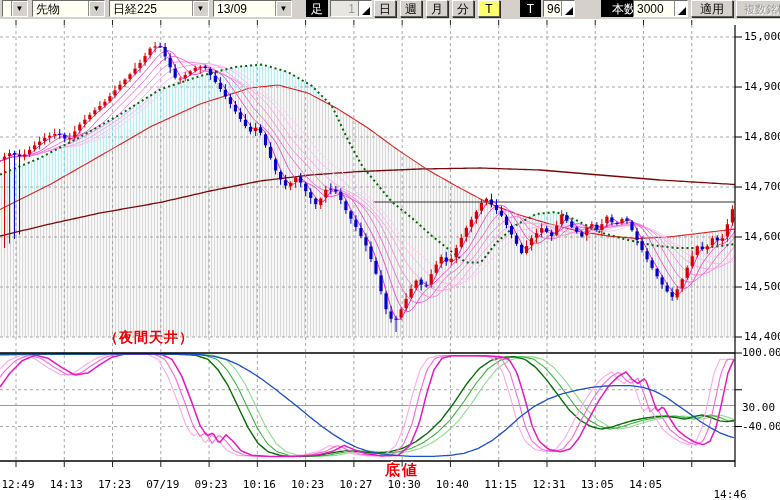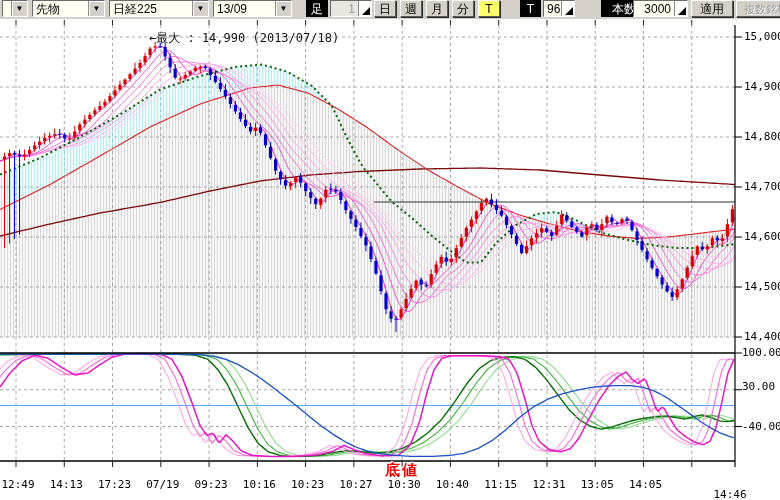--- a/index.html
+++ b/index.html
@@ -67,21 +67,21 @@
     <div class="tbtn raised" style="left:426px;width:22px;">月</div>
     <div class="tbtn raised" style="left:452px;width:22px;">分</div>
     <div class="tbtn raised yellow" style="left:478px;width:22px;">T</div>
     <div class="tlabel blacklab" style="left:520px;width:21px;">T</div>
     <div class="tcombo sunken" style="left:543px;width:32px;">
       <div class="combo-field" style="text-align:right;">96</div>
       <div class="spin"></div>
     </div>
     <div class="tlabel blacklab" style="left:601px;width:46px;">本数</div>
     <div class="tcombo sunken" style="left:633px;width:55px;">
-      <div class="combo-field" style="text-align:right;">3000</div>
+      <div class="combo-field" style="">3000</div>
       <div class="spin"></div>
     </div>
     <div class="tbtn raised" style="left:691px;width:42px;">適用</div>
     <div class="tbtn raised disabled-text" style="left:736px;width:60px;font-size:11px;">複数銘柄</div>
   </div>
 
   <svg id="chart-svg" width="780" height="500">
       <defs>
         <pattern id="hcyan" width="3" height="4" patternUnits="userSpaceOnUse">
           <rect x="0" y="0" width="3" height="4" fill="#ffffff" fill-opacity="0"></rect>
@@ -473,33 +473,33 @@
       <line x1="735" y1="137" x2="742" y2="137" stroke="#000" stroke-width="1"></line>
       <line x1="735" y1="187" x2="742" y2="187" stroke="#000" stroke-width="1"></line>
       <line x1="735" y1="237" x2="742" y2="237" stroke="#000" stroke-width="1"></line>
       <line x1="735" y1="287" x2="742" y2="287" stroke="#000" stroke-width="1"></line>
       <line x1="735" y1="337" x2="742" y2="337" stroke="#000" stroke-width="1"></line>
       <line x1="735" y1="353" x2="742" y2="353" stroke="#000" stroke-width="1"></line>
       <line x1="735" y1="389.75" x2="742" y2="389.75" stroke="#000" stroke-width="1"></line>
       <line x1="735" y1="426.5" x2="742" y2="426.5" stroke="#000" stroke-width="1"></line>
     </svg>
 
-  <div class="anno" style="left:149px;top:30px;">←最大 : 14,990 (2013/07/18)</div>
+  <div class="anno-red" id="anno-night">（夜間天井）</div>
   <div class="anno-red" id="anno-bottom">底値</div>
 
   <div id="labels">
       <span class="axis-label " style="left: 744px; top: 30px;">15,000</span>
       <span class="axis-label " style="left: 744px; top: 80px;">14,900</span>
       <span class="axis-label " style="left: 744px; top: 130px;">14,800</span>
       <span class="axis-label " style="left: 744px; top: 180px;">14,700</span>
       <span class="axis-label " style="left: 744px; top: 230px;">14,600</span>
       <span class="axis-label " style="left: 744px; top: 280px;">14,500</span>
       <span class="axis-label " style="left: 744px; top: 330px;">14,400</span>
       <span class="axis-label " style="left: 742px; top: 346px;">100.00</span>
-      <span class="axis-label " style="left: 742px; top: 380px;">30.00</span>
+      <span class="axis-label " style="left: 742px; top: 401px;">30.00</span>
       <span class="axis-label " style="left: 742px; top: 419.5px;">-40.00</span>
       <span class="axis-label time-label" style="left: 18px; top: 478px;">12:49</span>
       <span class="axis-label time-label" style="left: 66.27px; top: 478px;">14:13</span>
       <span class="axis-label time-label" style="left: 114.54px; top: 478px;">17:23</span>
       <span class="axis-label time-label" style="left: 162.81px; top: 478px;">07/19</span>
       <span class="axis-label time-label" style="left: 211.08px; top: 478px;">09:23</span>
       <span class="axis-label time-label" style="left: 259.35px; top: 478px;">10:16</span>
       <span class="axis-label time-label" style="left: 307.62px; top: 478px;">10:23</span>
       <span class="axis-label time-label" style="left: 355.89px; top: 478px;">10:27</span>
       <span class="axis-label time-label" style="left: 404.16px; top: 478px;">10:30</span>

